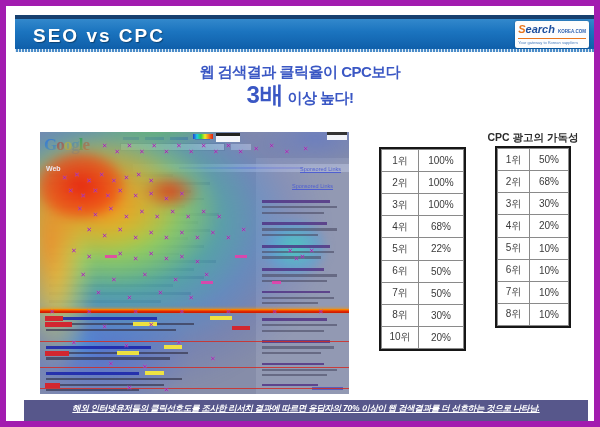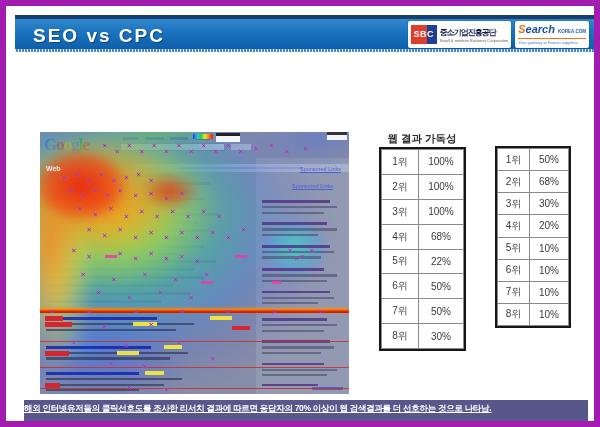--- a/index.html
+++ b/index.html
@@ -101,49 +101,46 @@
                     text-align:center; vertical-align:middle; }
   .rtable-wrap td:first-child { width:45%; }
   .t1-title { left:371px; top:126px; width:90px; }
   .t1 { left:373px; top:141px; width:87px; height:204px; }
   .t2-title { left:477px; top:125px; width:100px; }
   .t2 { left:489px; top:140px; width:76px; height:182px; }
 
   
   .footer { position:absolute; left:18px; top:394px; width:564px; height:26px;
             background:var(--footer-bg,#57578b); color:#fff; }
-  .footer-text { display:block; font-size:8.5px; font-weight:bold;
-                 text-decoration:underline; padding-top:3px; letter-spacing:-.3px; }
+  .footer-text { display:block; text-align:center; font-size:8.5px; font-weight:bold;
+                 text-decoration:underline; padding-top:3px; letter-spacing:-.3px;font-style:italic; }
   .footer-source { display:block; text-align:right; font-size:8.5px; font-weight:bold;
                    padding-right:10px; padding-top:1px; }
 </style>
 </head>
 <body>
 
 <div class="slide">
 
   <div class="header">
     <div class="header-title">SEO vs CPC</div>
     <div class="logo-group">
-      <div class="logo-box">
-        <div class="sbc-mark">SBC</div>
-        <div class="sbc-text">
-          <div class="sbc-ko">중소기업진흥공단</div>
-          <div class="sbc-en">Small &amp; medium Business Corporation</div>
-        </div>
-      </div>
       <div class="logo-box">
         <div>
           <div class="gobiz-brand"><span>Search</span> <span class="gobiz-domain">KOREA.COM</span></div>
           <div class="gobiz-tagline">Your gateway to Korean suppliers</div>
         </div>
       </div>
     </div>
   </div>
 
+  <div class="headline">
+    <div class="headline-l1">웹 검색결과 클릭율이 CPC보다</div>
+    <div class="headline-l2"><span class="headline-em">3배</span><span> 이상 높다!</span></div>
+  </div>
 
   <div class="heatmap">
     <div class="hm-page" id="hm-page">
       <div class="google-logo" id="google-logo"><span style="color: rgb(51, 105, 232);">G</span><span style="color: rgb(213, 15, 37);">o</span><span style="color: rgb(238, 178, 17);">o</span><span style="color: rgb(51, 105, 232);">g</span><span style="color: rgb(0, 153, 37);">l</span><span style="color: rgb(213, 15, 37);">e</span></div>
       <div class="search-box"></div>
       <div class="search-btn"></div>
       <div class="results-strip"></div>
       <div class="rcol-tint"></div>
     <div class="dline" style="left: 27%; top: 1.8%; width: 5%; height: 1.2%; background: rgba(40, 50, 190, 0.55);"></div>
         <div class="dline" style="left: 34%; top: 1.8%; width: 6%; height: 1.2%; background: rgba(40, 50, 190, 0.55);"></div>
@@ -319,21 +316,20 @@
         <div class="marker" style="left: 55%; top: 85%;">✕</div>
       </div>
     <div class="hm-label web-label">Web</div>
     <div class="hm-label sponsored-1">Sponsored Links</div>
     <div class="hm-label sponsored-2">Sponsored Links</div>
     <div class="legend-strip" id="legend-strip" style="background: linear-gradient(90deg, rgb(32, 64, 208), rgb(32, 200, 232), rgb(48, 208, 64), rgb(240, 232, 32), rgb(240, 120, 32), rgb(224, 32, 16));"></div>
     <div class="chrome-box1"></div>
     <div class="chrome-box2"></div>
   </div>
 
-  <div class="rtable-title t1-title">웹 결과 가독성</div>
   <div class="rtable-wrap t1">
     <table>
         <tbody>
           <tr>
             <td>1위</td>
             <td>100%</td>
           </tr>
           <tr>
             <td>2위</td>
             <td>100%</td>
@@ -355,24 +351,29 @@
             <td>50%</td>
           </tr>
           <tr>
             <td>7위</td>
             <td>50%</td>
           </tr>
           <tr>
             <td>8위</td>
             <td>30%</td>
           </tr>
+          <tr>
+            <td>10위</td>
+            <td>20%</td>
+          </tr>
         </tbody>
       </table>
   </div>
 
+  <div class="rtable-title t2-title">CPC 광고의 가독성</div>
   <div class="rtable-wrap t2">
     <table>
         <tbody>
           <tr>
             <td>1위</td>
             <td>50%</td>
           </tr>
           <tr>
             <td>2위</td>
             <td>68%</td>

